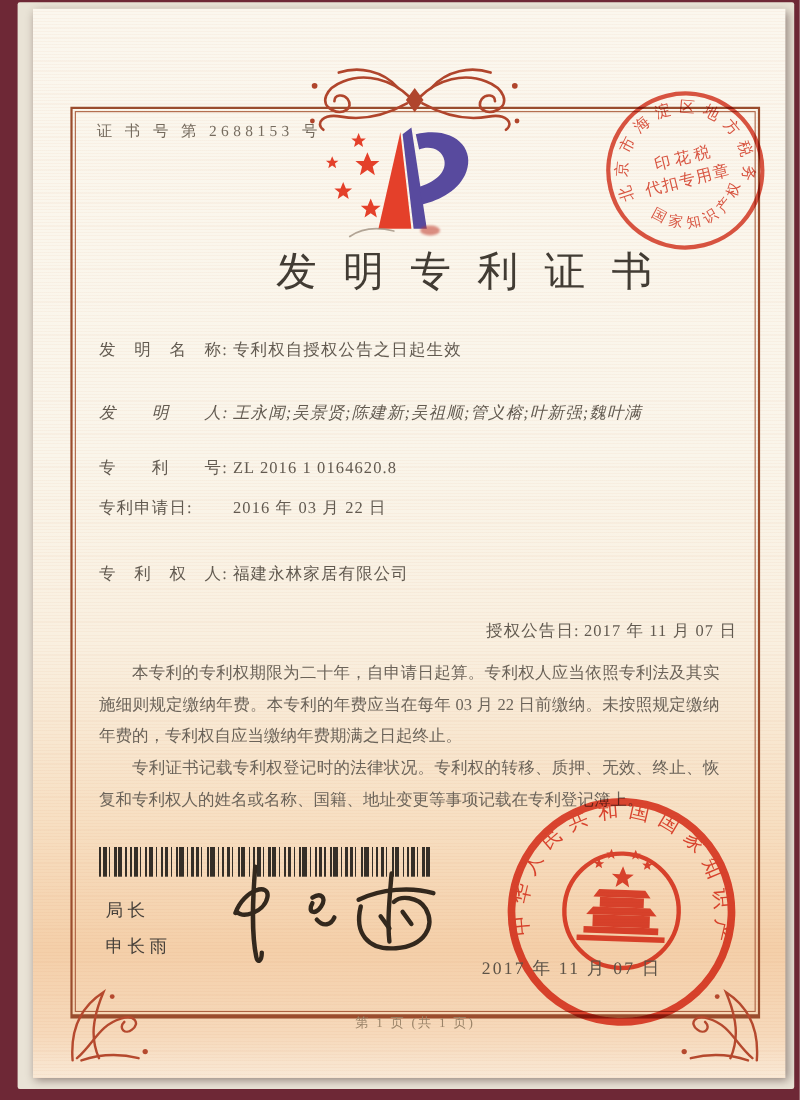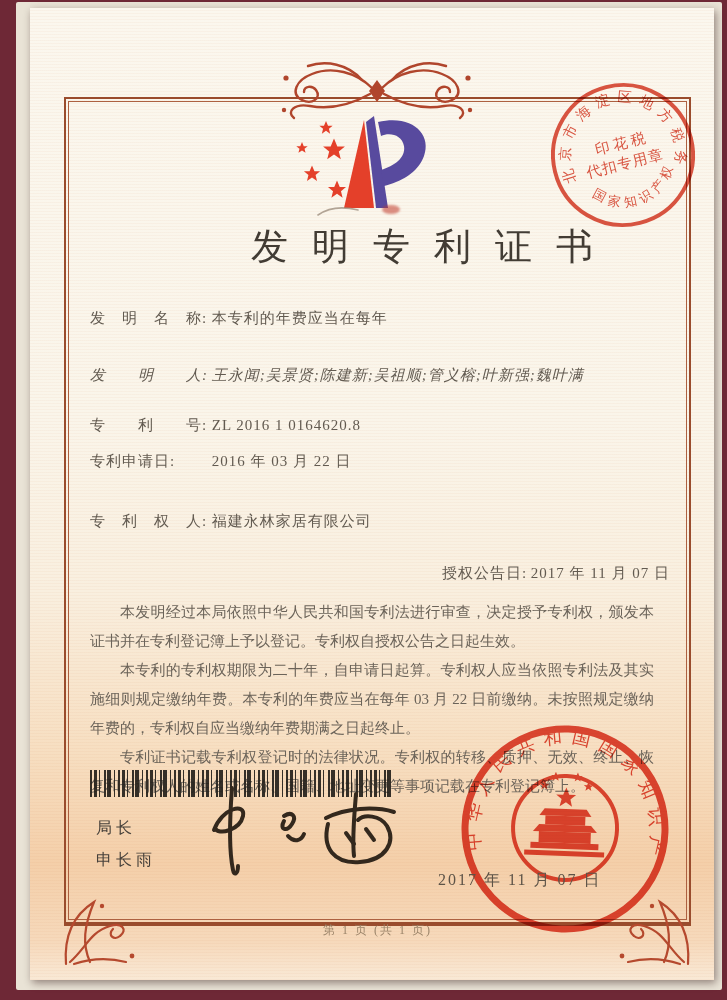--- a/index.html
+++ b/index.html
@@ -117,20 +117,21 @@
         <path d="M114,42 C132,52 152,58 174,54 C190,51 198,60 190,66"></path>
         <path d="M122,28 C136,12 158,8 176,14"></path>
         <circle cx="198" cy="26" r="2.6" fill="#b0452c" stroke="none"></circle>
         <circle cx="200" cy="58" r="2.2" fill="#b0452c" stroke="none"></circle>
       </g>
       <use href="#tf" transform="translate(214,0) scale(-1,1)"></use>
       <path d="M107,28 l8,11 l-8,11 l-8,-11 Z" fill="#b0452c"></path>
     </svg>
   </div>
 
+  <div class="cert-no">证 书 号 第 2688153 号</div>
 
   <div class="logo">
     <svg viewBox="0 0 180 103">
       <defs>
         <path id="star" d="M0,-10 L2.9,-3.1 L9.5,-3.1 L4.2,1.2 L5.9,8.1 L0,4 L-5.9,8.1 L-4.2,1.2 L-9.5,-3.1 L-2.9,-3.1 Z"></path>
       </defs>
 
       <path d="M92,4 L106,96 L94,96 L84,10 Z" fill="#584a9e"></path>
       <path d="M96,10 C130,2 150,22 142,44 C136,61 118,70 102,74 L99,58 C112,54 124,46 122,34 C120,23 108,20 99,24 Z" fill="#584a9e"></path>
 
@@ -164,21 +165,21 @@
       <text x="70" y="64" text-anchor="middle" font-size="13" fill="#d8402c">印 花 税</text>
       <text x="70" y="82" text-anchor="middle" font-size="13" fill="#d8402c" letter-spacing="1">代扣专用章</text>
     </svg>
   </div>
 
   <div class="title">发明专利证书</div>
 
   <div class="fields">
     <div class="row r0">
       <span class="lbl">发　明　名　称:</span>
-      <span class="val">本专利的年费应当在每年</span>
+      <span class="val">专利权自授权公告之日起生效</span>
     </div>
     <div class="row r1">
       <span class="lbl">发　　明　　人:</span>
       <span class="val">王永闻;吴景贤;陈建新;吴祖顺;管义榕;叶新强;魏叶满</span>
     </div>
     <div class="row r2">
       <span class="lbl">专　　利　　号:</span>
       <span class="val">ZL 2016 1 0164620.8</span>
     </div>
     <div class="row r3">
@@ -189,21 +190,20 @@
       <span class="lbl">专　利　权　人:</span>
       <span class="val">福建永林家居有限公司</span>
     </div>
     <div class="row r5">
       <span class="lbl">授权公告日:</span>
       <span class="val">2017 年 11 月 07 日</span>
     </div>
   </div>
 
   <div class="body-text">
-    <p>本发明经过本局依照中华人民共和国专利法进行审查，决定授予专利权，颁发本证书并在专利登记簿上予以登记。专利权自授权公告之日起生效。</p>
     <p>本专利的专利权期限为二十年，自申请日起算。专利权人应当依照专利法及其实施细则规定缴纳年费。本专利的年费应当在每年 03 月 22 日前缴纳。未按照规定缴纳年费的，专利权自应当缴纳年费期满之日起终止。</p>
     <p>专利证书记载专利权登记时的法律状况。专利权的转移、质押、无效、终止、恢复和专利权人的姓名或名称、国籍、地址变更等事项记载在专利登记簿上。</p>
   </div>
 
   <div class="barcode"></div>
 
   <div class="director-title">局长</div>
   <div class="director-name">申长雨</div>
 
   <div class="signature">

